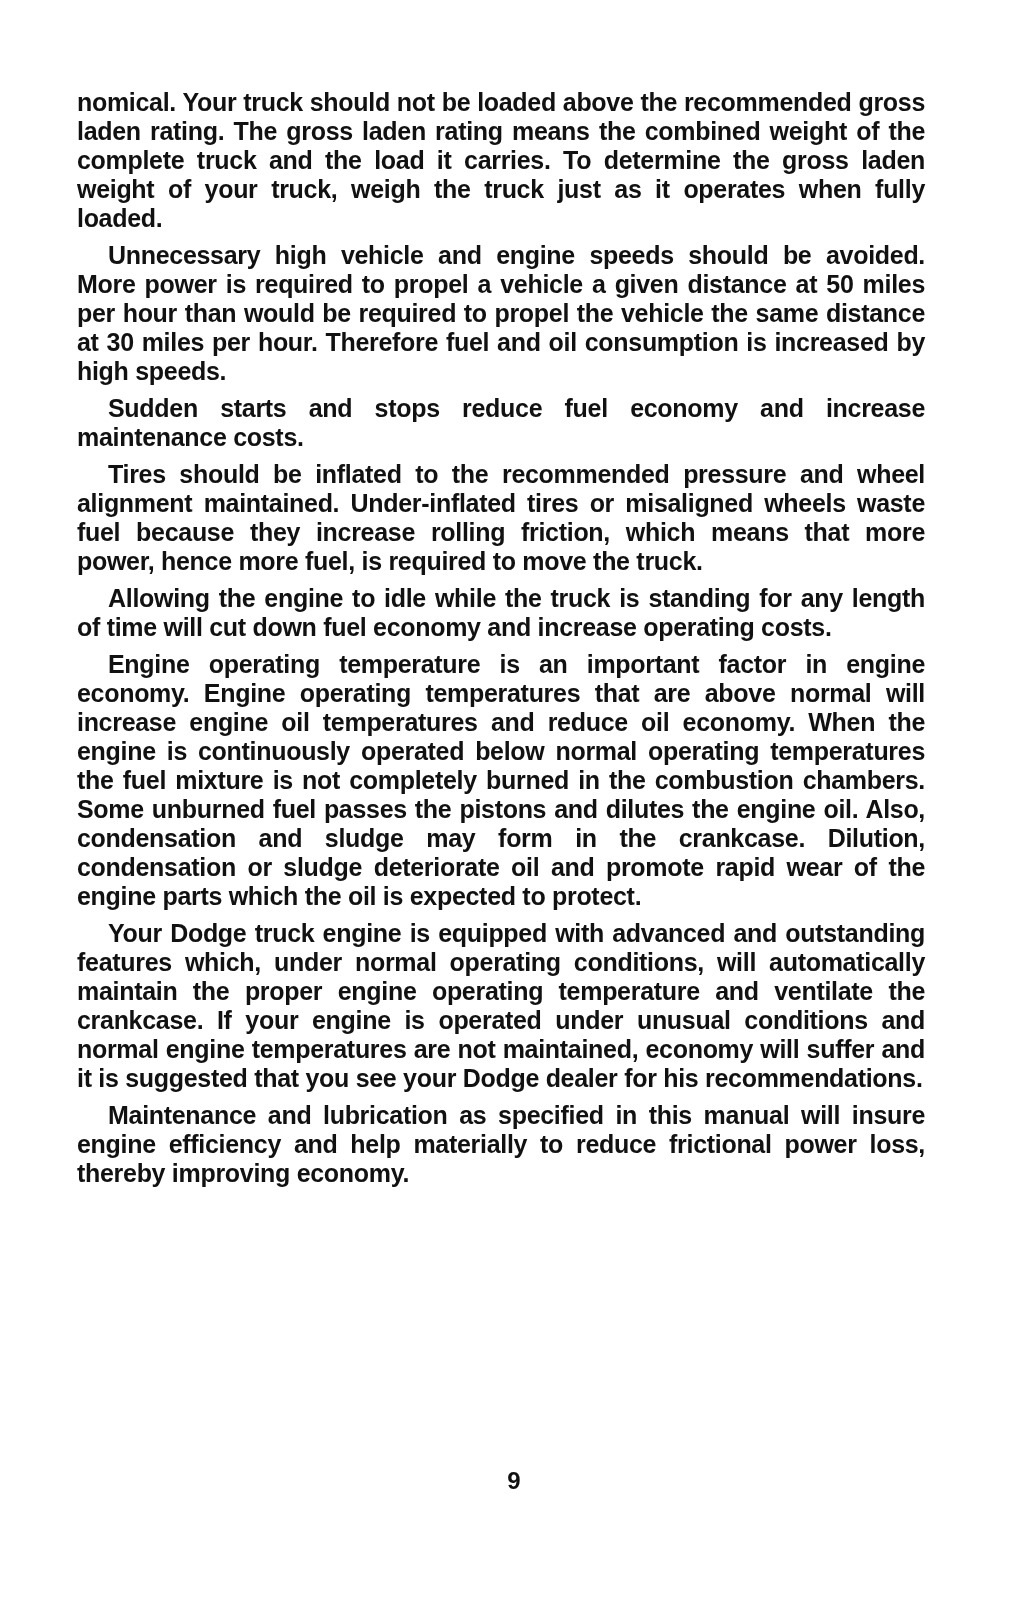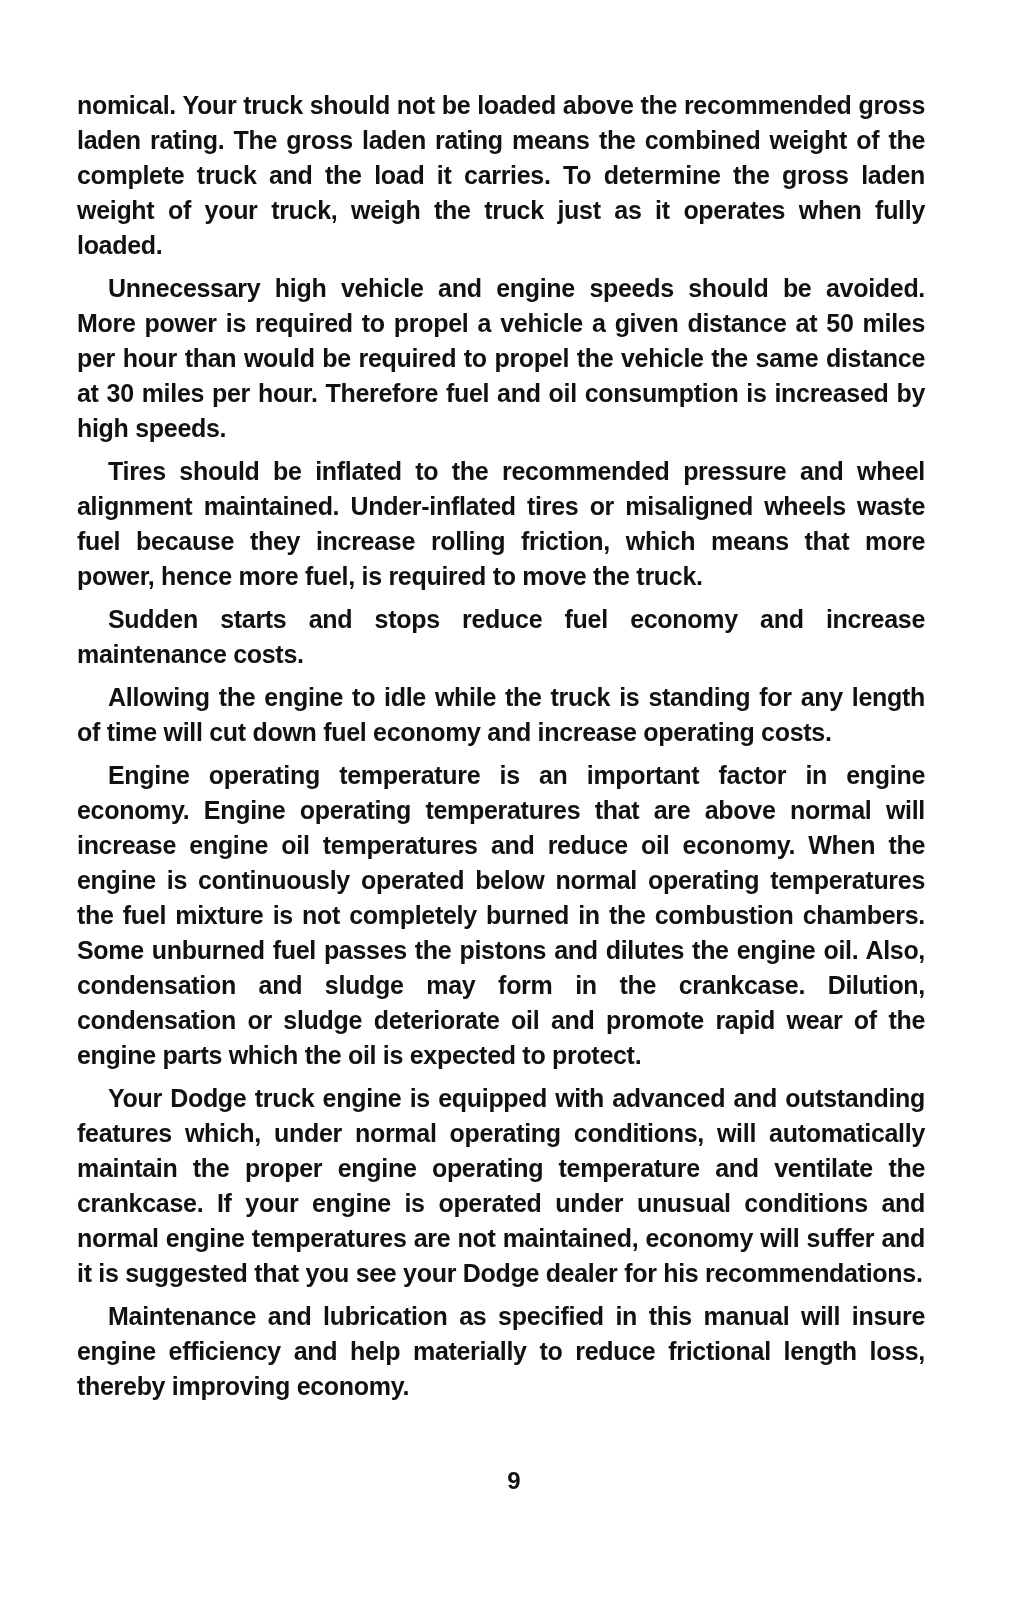--- a/index.html
+++ b/index.html
@@ -15,21 +15,21 @@
     }
     .page {
       position: absolute;
       left: 77px;
       top: 88px;
       width: 848px;
       color: #111111;
       font-family: "Liberation Sans", "DejaVu Sans", sans-serif;
       font-weight: bold;
       font-size: 25px;
-      line-height: 35px;
+      line-height: 29px;
       text-align: justify;
       letter-spacing: -0.3px;
     }
     .para {
       margin: 0 0 8px 0;
       text-indent: 31px;
       text-align: justify;
       hyphens: none;
     }
     .para.first {
@@ -46,21 +46,21 @@
       font-size: 24px;
       color: #111111;
     }
   </style>
 </head>
 <body>
 
 <div class="page">
   <p class="para first">nomical. Your truck should not be loaded above the recommended gross laden rating. The gross laden rating means the combined weight of the complete truck and the load it carries. To determine the gross laden weight of your truck, weigh the truck just as it operates when fully loaded.</p>
   <p class="para">Unnecessary high vehicle and engine speeds should be avoided. More power is required to propel a vehicle a given distance at 50 miles per hour than would be required to propel the vehicle the same distance at 30 miles per hour. Therefore fuel and oil consumption is increased by high speeds.</p>
+  <p class="para">Sudden starts and stops reduce fuel economy and increase maintenance costs.</p>
   <p class="para">Tires should be inflated to the recommended pressure and wheel alignment maintained. Under-inflated tires or misaligned wheels waste fuel because they increase rolling friction, which means that more power, hence more fuel, is required to move the truck.</p>
-  <p class="para">Sudden starts and stops reduce fuel economy and increase maintenance costs.</p>
   <p class="para">Allowing the engine to idle while the truck is standing for any length of time will cut down fuel economy and increase operating costs.</p>
   <p class="para">Engine operating temperature is an important factor in engine economy. Engine operating temperatures that are above normal will increase engine oil temperatures and reduce oil economy. When the engine is continuously operated below normal operating temperatures the fuel mixture is not completely burned in the combustion chambers. Some unburned fuel passes the pistons and dilutes the engine oil. Also, condensation and sludge may form in the crankcase. Dilution, condensation or sludge deteriorate oil and promote rapid wear of the engine parts which the oil is expected to protect.</p>
   <p class="para">Your Dodge truck engine is equipped with advanced and outstanding features which, under normal operating conditions, will automatically maintain the proper engine operating temperature and ventilate the crankcase. If your engine is operated under unusual conditions and normal engine temperatures are not maintained, economy will suffer and it is suggested that you see your Dodge dealer for his recommendations.</p>
-  <p class="para">Maintenance and lubrication as specified in this manual will insure engine efficiency and help materially to reduce frictional length loss, thereby improving economy.</p>
+  <p class="para">Maintenance and lubrication as specified in this manual will insure engine efficiency and help materially to reduce frictional power loss, thereby improving economy.</p>
 </div>
 
 <div class="page-number">9</div>
 
 </body></html>

